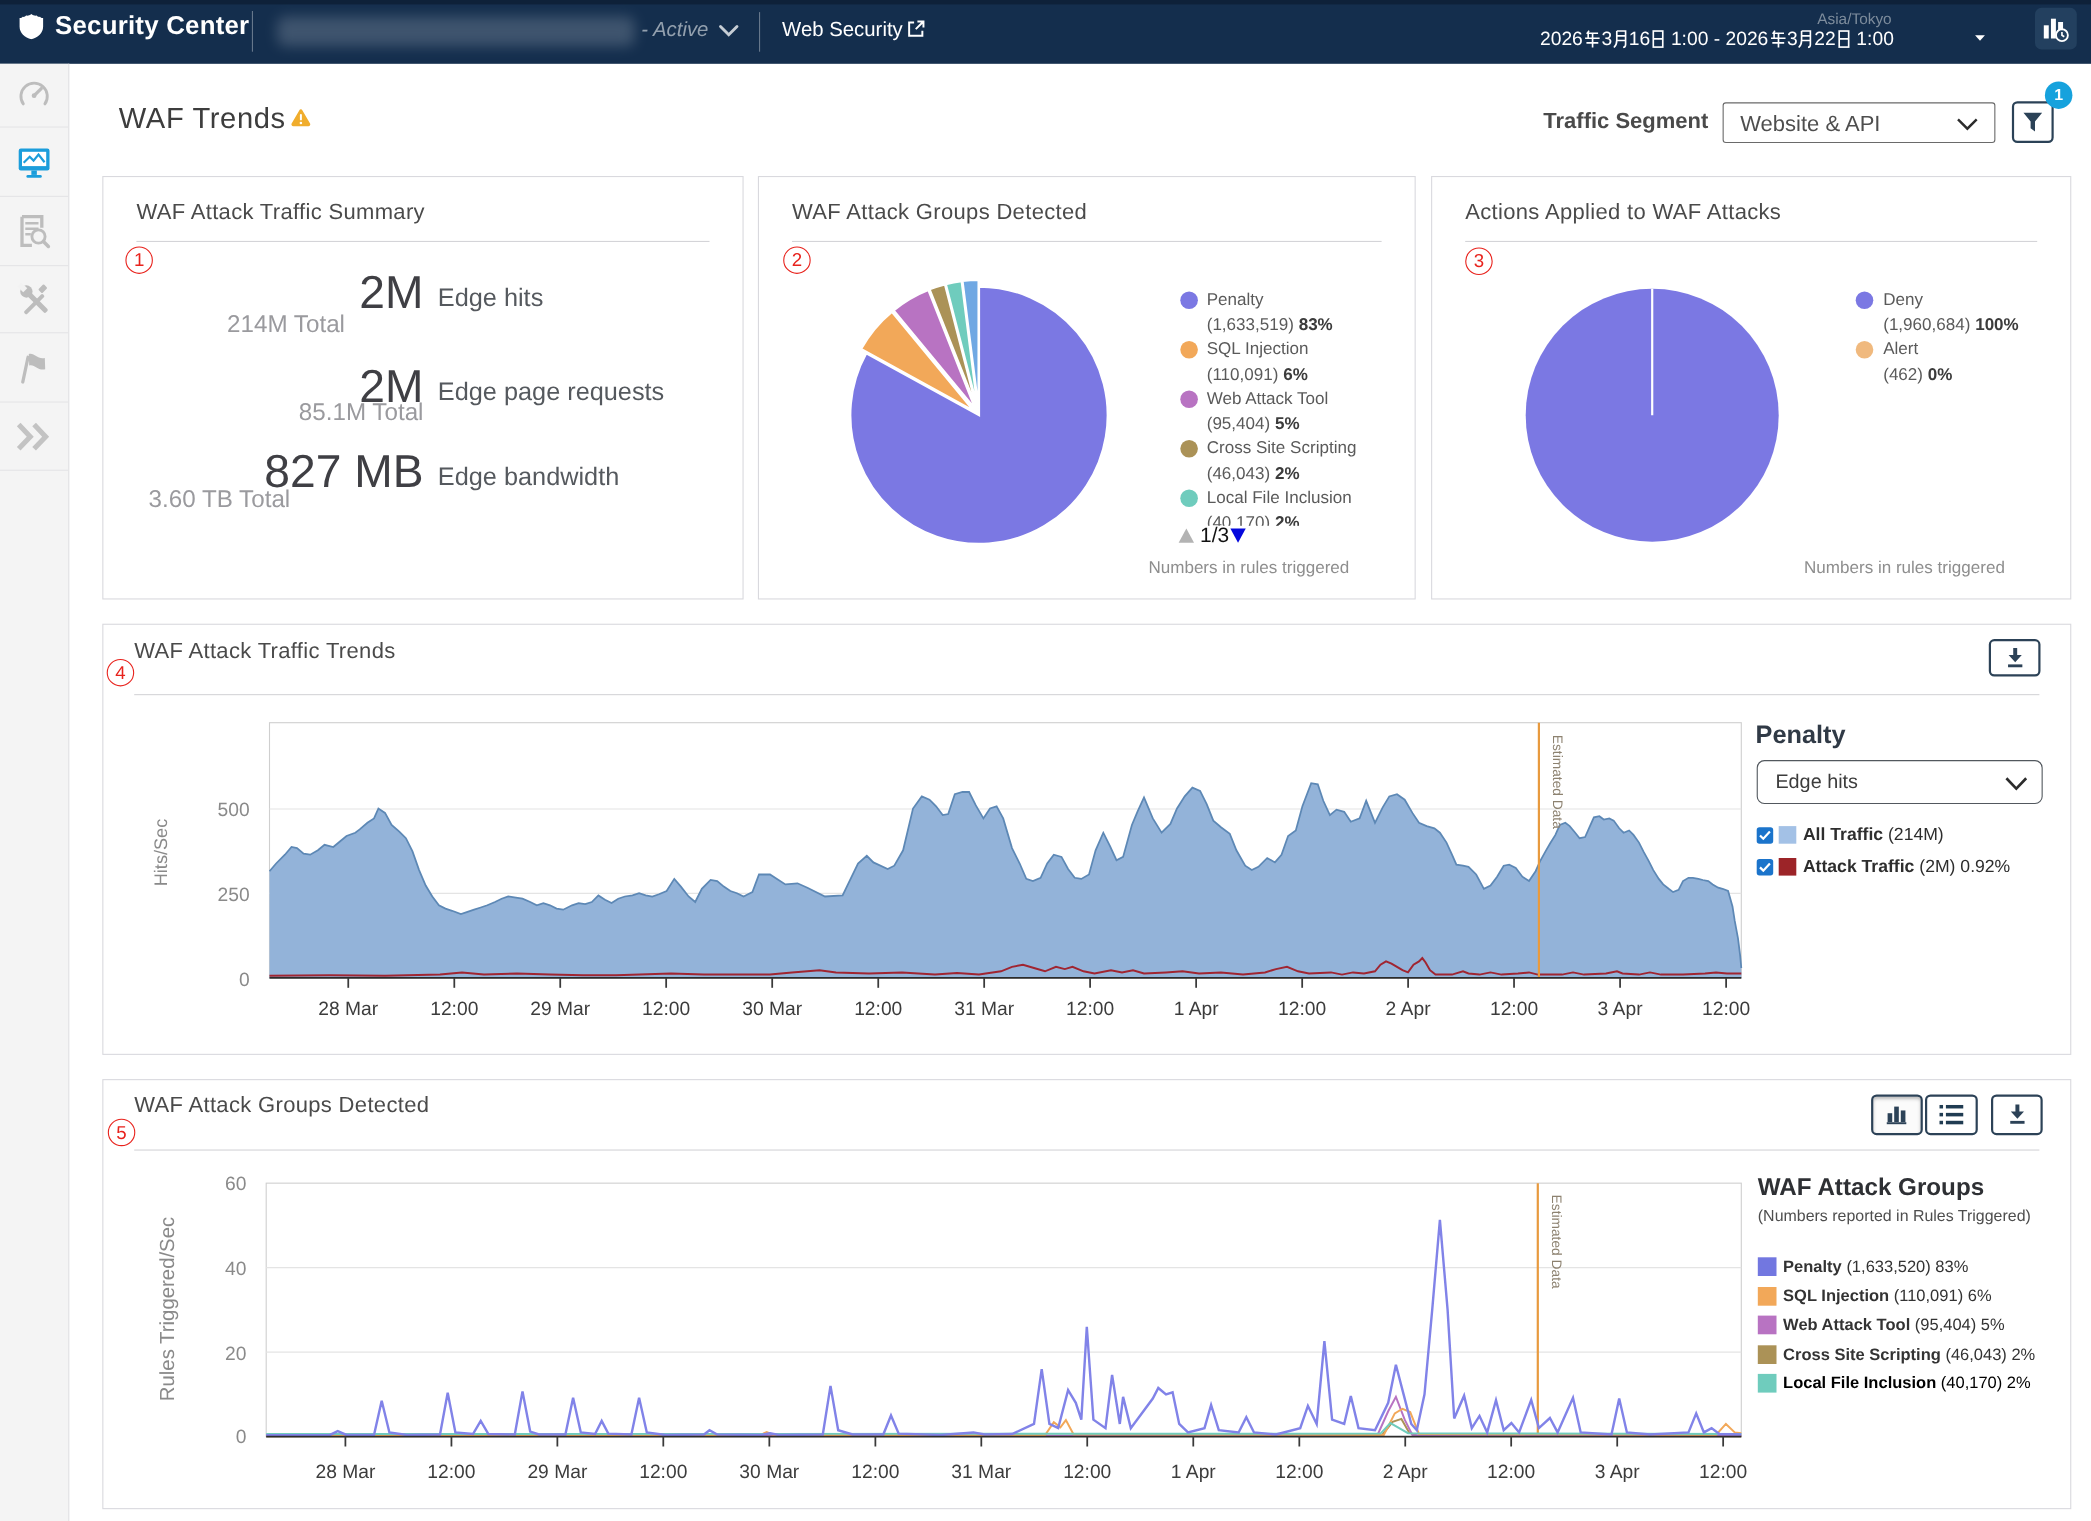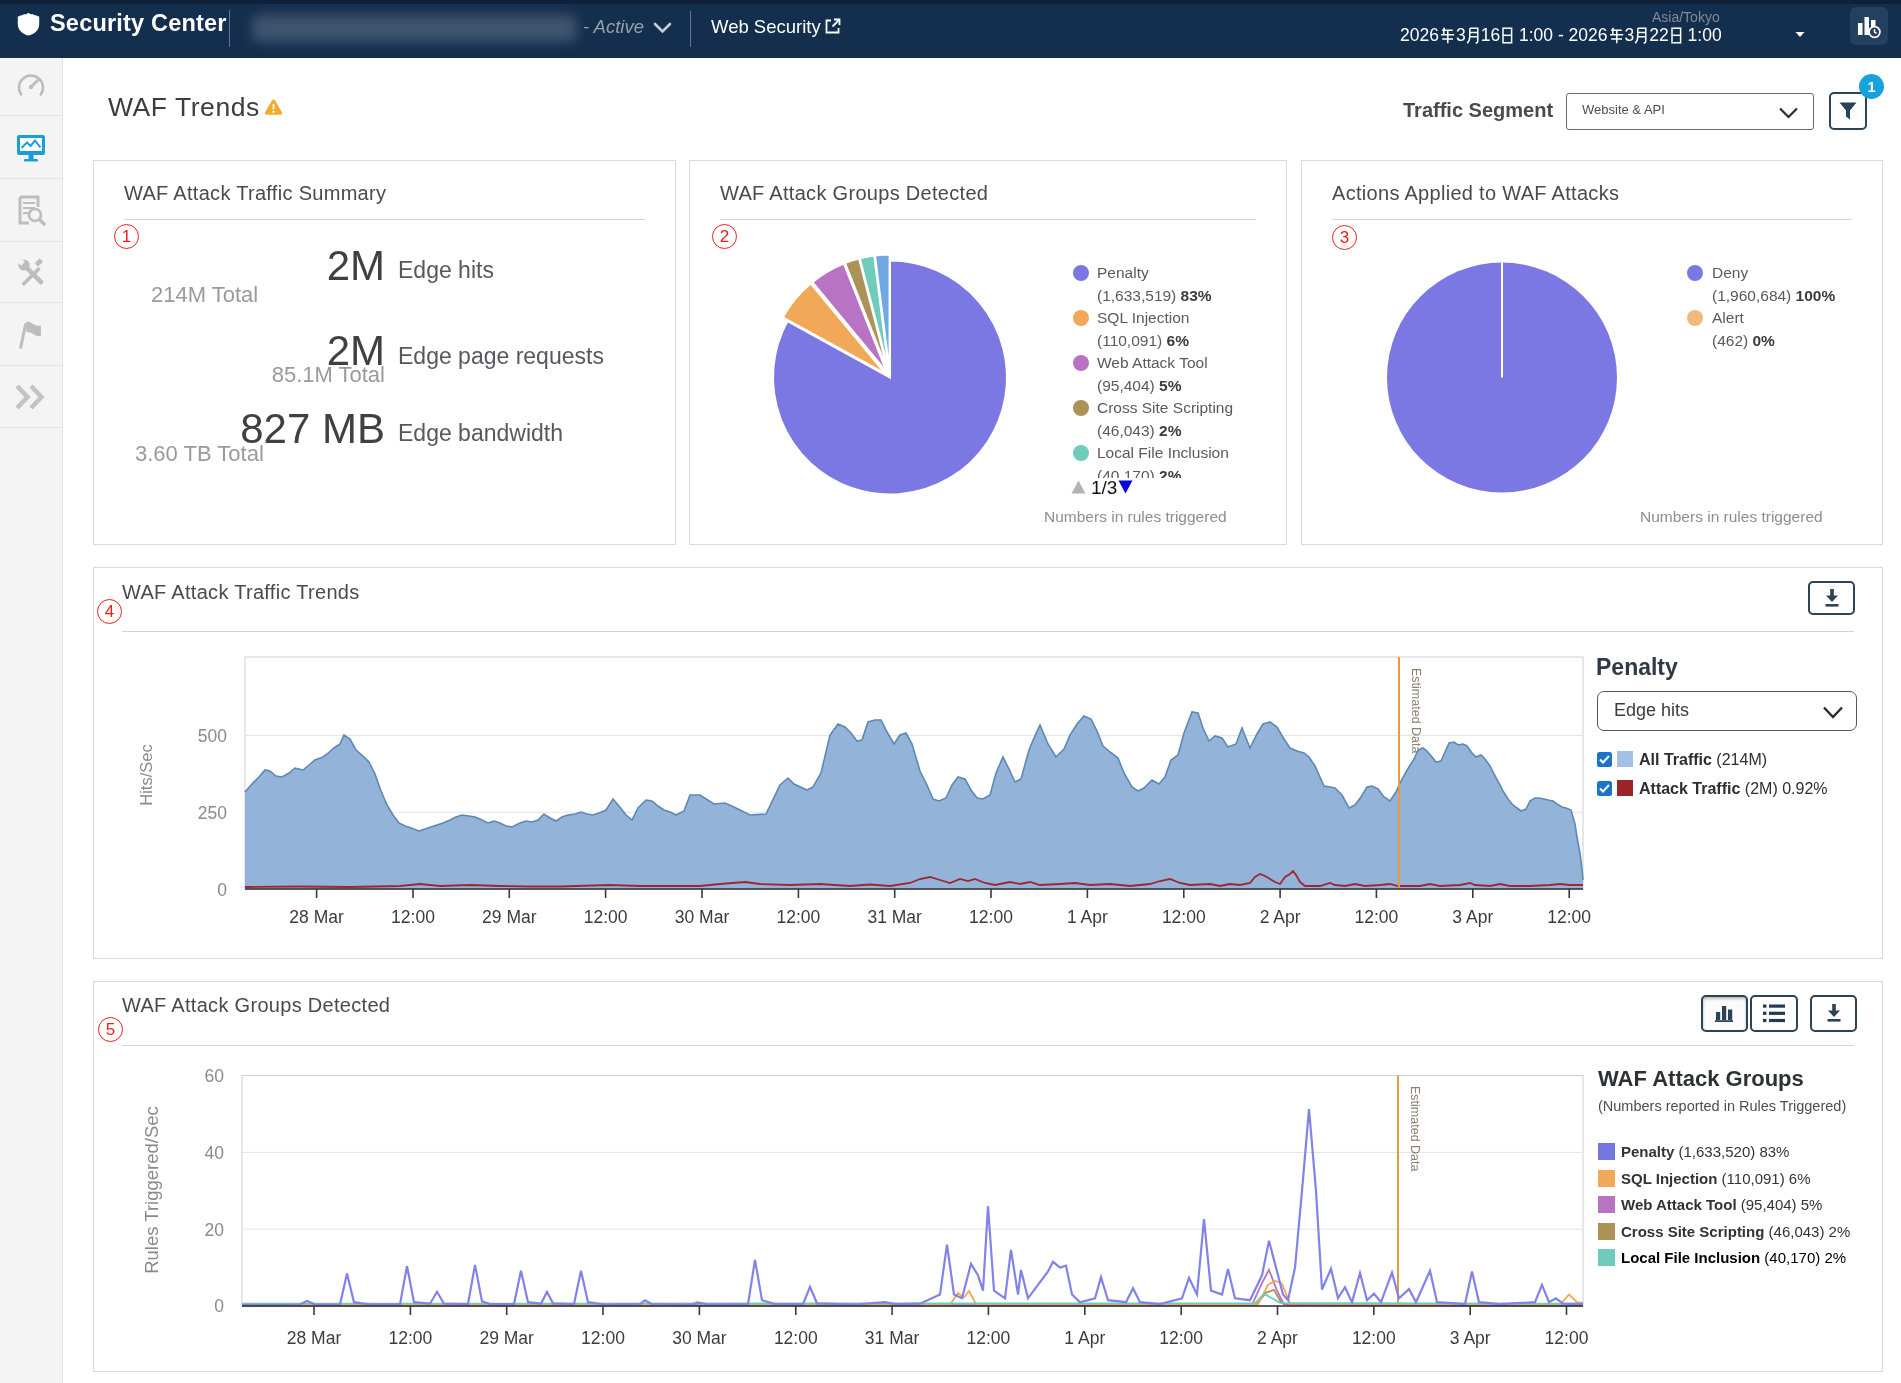--- a/index.html
+++ b/index.html
@@ -136,36 +136,36 @@
 </div>
 
 <div class="abs" style="left:108px;top:92px;font-size:26.5px;letter-spacing:0.55px;color:#3d3d3d">WAF Trends</div>
 <svg class="abs" style="left:264px;top:98px" width="19" height="18" viewBox="0 0 22 20">
   <path d="M11 1.2 C11.7 1.2 12.3 1.6 12.7 2.3 L20.7 16.2 C21.4 17.5 20.5 19 19 19 L3 19 C1.5 19 0.6 17.5 1.3 16.2 L9.3 2.3 C9.7 1.6 10.3 1.2 11 1.2 Z" fill="#f0ad2d"></path>
   <rect x="10" y="6.2" width="2.1" height="6.6" rx="1" fill="#fff"></rect>
   <circle cx="11.05" cy="15.6" r="1.35" fill="#fff"></circle>
 </svg>
 <div class="abs" style="left:1403px;top:99px;font-size:20px;font-weight:700;color:#4a4a4a">Traffic Segment</div>
 <div class="abs" style="left:1566px;top:93px;width:248px;height:37px;border:1px solid #6a6a6a;border-radius:3px;background:#fff"></div>
-<div class="abs" style="left:1582px;top:102px;font-size:13px;color:#4e4e4e">Website &amp; API</div>
+<div class="abs" style="left:1582px;top:102px;font-size:20px;color:#4e4e4e">Website &amp; API</div>
 <svg class="abs" style="left:1778px;top:107px" width="21" height="12" viewBox="0 0 21 12">
     <path d="M2 1.5 L10.5 10 L19 1.5" fill="none" stroke="#2c2c2c" stroke-width="2.2"></path>
   </svg>
 <div class="abs" style="left:1829px;top:92px;width:38px;height:38px;border:2px solid #2b4257;border-radius:5px;background:#fff"></div>
 <svg class="abs" style="left:1838px;top:101px" width="20" height="20" viewBox="0 0 20 20">
   <path d="M1.5 1.5 H18.5 L12 9.5 V18.5 L8 15.5 V9.5 Z" fill="#2b4257"></path>
 </svg>
 <div class="abs" style="left:1859px;top:74px;width:25px;height:25px;border-radius:50%;background:#16a2dd;color:#fff;font-size:14.5px;font-weight:700;display:flex;align-items:center;justify-content:center">1</div>
 
 <div class="card" style="left:93px;top:160px;width:583px;height:385px"></div>
 <div class="ctitle" style="left:124px;top:182px">WAF Attack Traffic Summary</div>
 <div class="csep" style="left:124px;top:219px;width:521px"></div>
 <div class="abs" style="left:135px;top:242px;width:250px;text-align:right;font-size:42px;color:#3f3f44">2M</div>
 <div class="abs" style="left:398px;top:257px;font-size:23px;color:#55595e">Edge hits</div>
-<div class="abs" style="left:151px;top:282px;width:250px;text-align:left;font-size:22px;color:#9a9a9e">214M Total</div>
+<div class="abs" style="left:135px;top:282px;width:250px;text-align:center;font-size:22px;color:#9a9a9e">214M Total</div>
 <div class="abs" style="left:135px;top:327px;width:250px;text-align:right;font-size:42px;color:#3f3f44">2M</div>
 <div class="abs" style="left:398px;top:343px;font-size:23px;color:#55595e">Edge page requests</div>
 <div class="abs" style="left:135px;top:362px;width:250px;text-align:right;font-size:22px;color:#9a9a9e">85.1M Total</div>
 <div class="abs" style="left:135px;top:405px;width:250px;text-align:right;font-size:42px;color:#3f3f44">827 MB</div>
 <div class="abs" style="left:398px;top:420px;font-size:23px;color:#55595e">Edge bandwidth</div>
 <div class="abs" style="left:135px;top:441px;width:250px;text-align:left;font-size:22px;color:#9a9a9e">3.60 TB Total</div>
 <div class="redcirc" style="left:114px;top:224px">1</div>
 
 <div class="card" style="left:689px;top:160px;width:598px;height:385px"></div>
 <div class="ctitle" style="left:720px;top:182px">WAF Attack Groups Detected</div>

